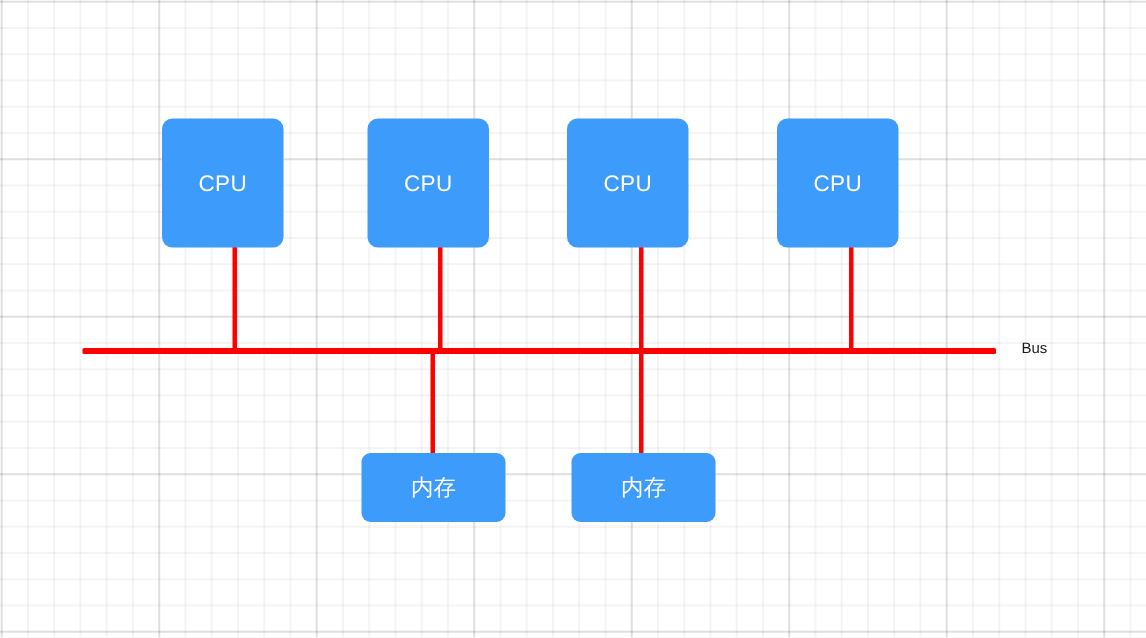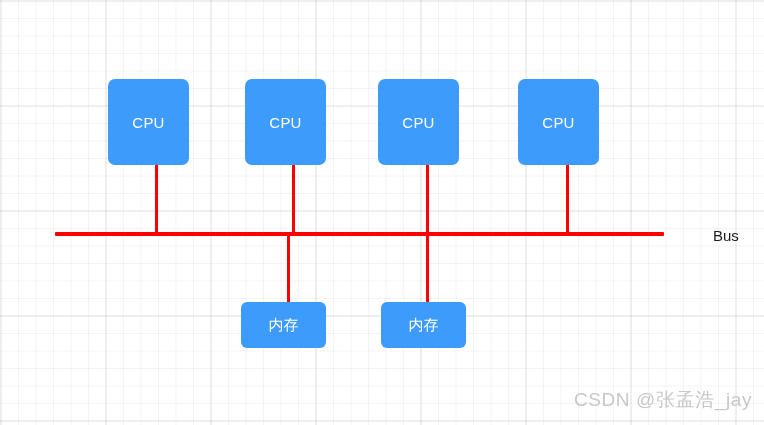--- a/index.html
+++ b/index.html
@@ -45,21 +45,21 @@
     z-index: 3;
     user-select: none;
   }
   .node.cpu {
     width: 81px;
     height: 86px;
     font-size: 15px;
     letter-spacing: 0.2px;
   }
   .node.mem {
-    width: 85px;
+    width: 96px;
     height: 46px;
     font-size: 15px;
     border-radius: 6px;
   }
 
   .cpu1 { left: 108px; top: 79px; }
   .cpu2 { left: 245px; top: 79px; }
   .cpu3 { left: 378px; top: 79px; }
   .cpu4 { left: 518px; top: 79px; }
 
@@ -90,25 +90,24 @@
   .drop-cpu4 { left: 566px; top: 163px; height: 71px; }
   
   .drop-mem1 { left: 287px; top: 234px; height: 70px; }
   .drop-mem2 { left: 426px; top: 234px; height: 70px; }
 
   
   .bus-label {
     position: absolute;
     left: 681px;
     top: 227px;
-    font-size: 15px;
+    font-size: 10px;
     color: #1b1b1b;
     z-index: 4;
     white-space: nowrap;
-    margin-left: 32px;
   }
 
   .watermark {
     position: absolute;
     right: 12px;
     bottom: 12px;
     font-size: 19px;
     color: #c8c8c8;
     letter-spacing: 0.6px;
     z-index: 5;
@@ -145,15 +144,14 @@
 
   <div class="node mem mem1">
     <span>内存</span>
   </div>
   <div class="node mem mem2">
     <span>内存</span>
   </div>
 
   <div class="bus-label">Bus</div>
 
-  <div class="watermark">CSDN @张孟浩_jay</div>
 
 </div>
 
 </body></html>

